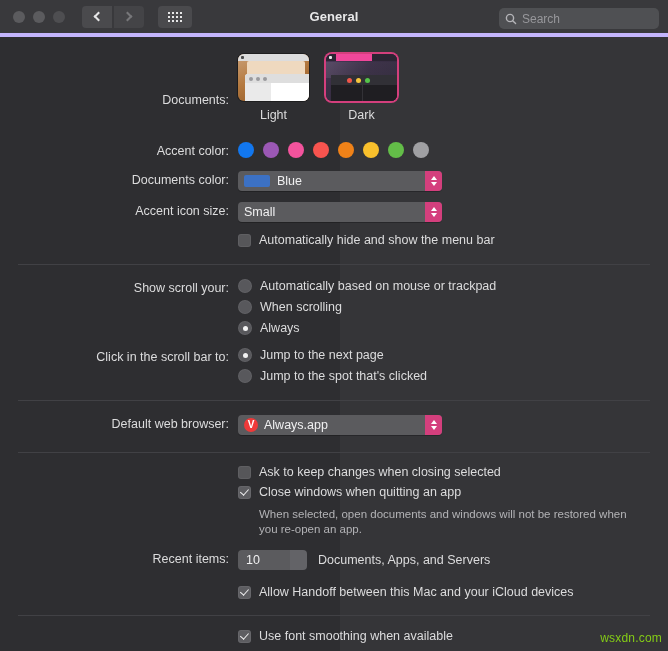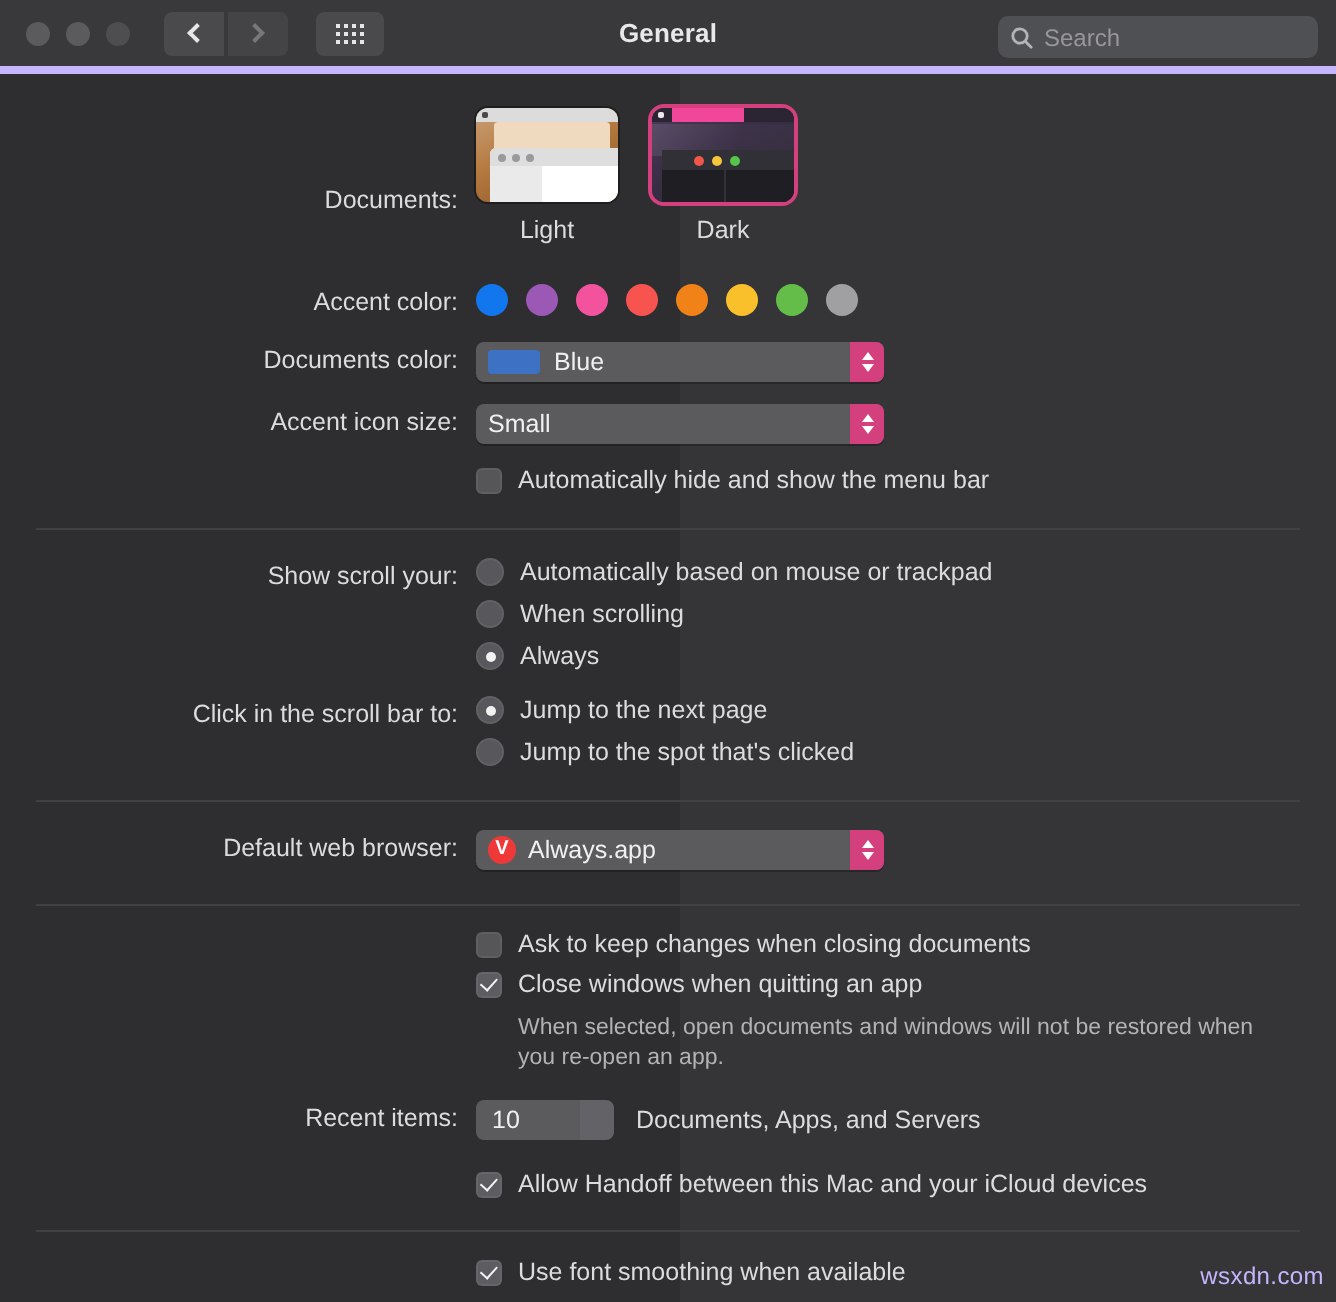--- a/index.html
+++ b/index.html
@@ -182,21 +182,21 @@
     display: flex; flex-direction: column; align-items: center; justify-content: center; gap: 2px;
   }
   .numstep .up { border-bottom: 4px solid #e9e9ea; }
   .numstep .dn { border-top: 4px solid #e9e9ea; }
   .stepfield .after { margin-left: 11px; font-size: 12.5px; }
 
   .sep { height: 1px; background: #414145; margin: 0 18px; }
 
   .watermark {
     position: absolute; right: 6px; bottom: 6px;
-    font-size: 12px; color: #c4b5fd; letter-spacing: .2px;
+    font-size: 12px; color: #84cc16; letter-spacing: .2px;
   }
 </style>
 </head>
 <body>
 
 <div class="bg-split"></div>
 
 <div class="titlebar">
   <div class="traffic">
     <span class="light"></span>
@@ -392,21 +392,21 @@
     </div>
   </div>
 
   <div class="sep" style="margin-top:17px"></div>
 
   <div class="row checkblock">
     <div class="lab"></div>
     <div class="ctl">
       <label class="opt">
         <span class="check"></span>
-        <span>Ask to keep changes when closing documents</span>
+        <span>Ask to keep changes when closing selected</span>
       </label>
       <label class="opt">
         <span class="check on"></span>
         <span>Close windows when quitting an app</span>
       </label>
       <div class="hint">When selected, open documents and windows will not be restored when you re-open an app.</div>
     </div>
   </div>
 
   <div class="row" style="margin-top:13px">

